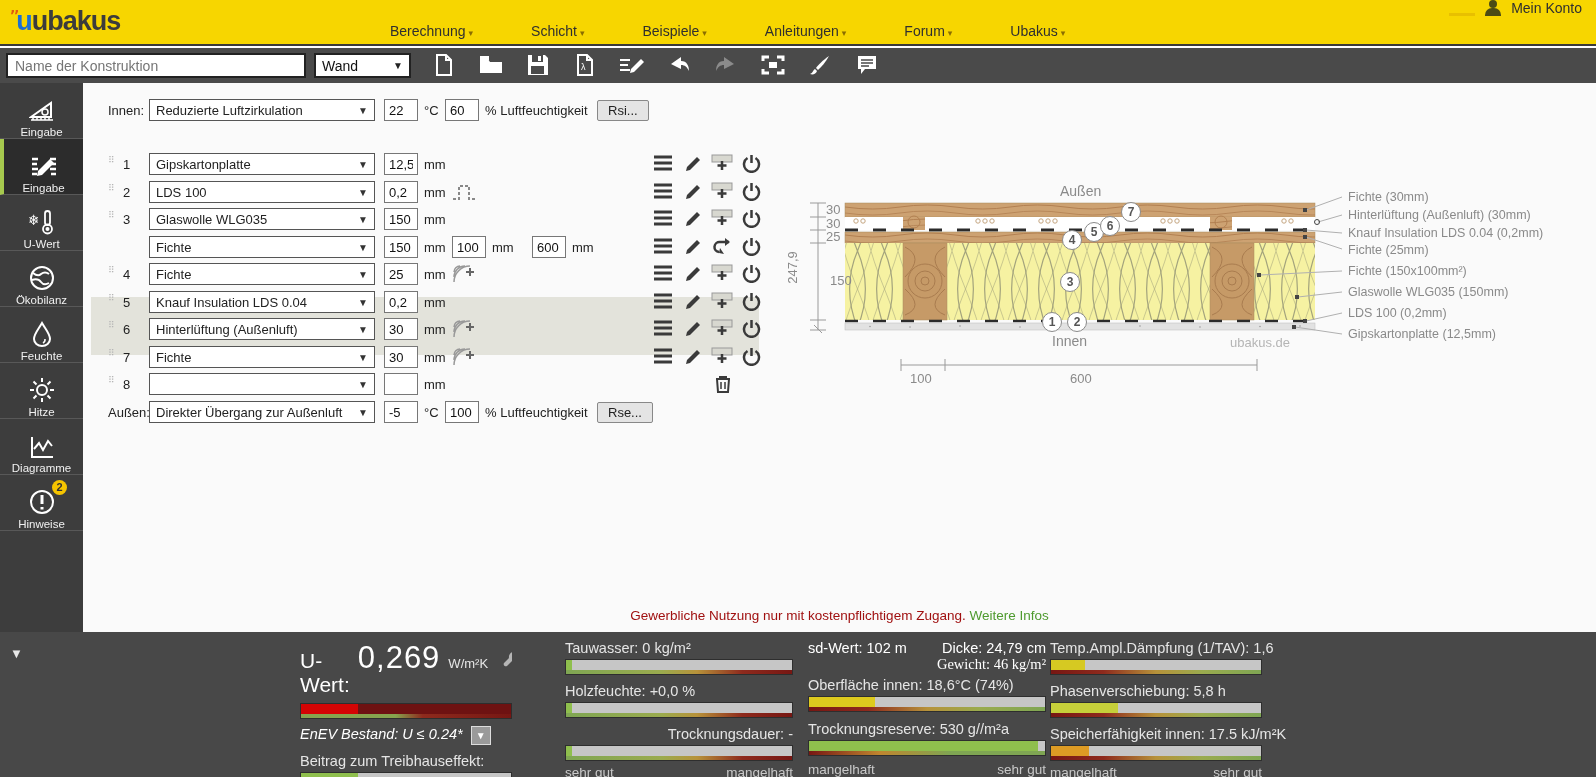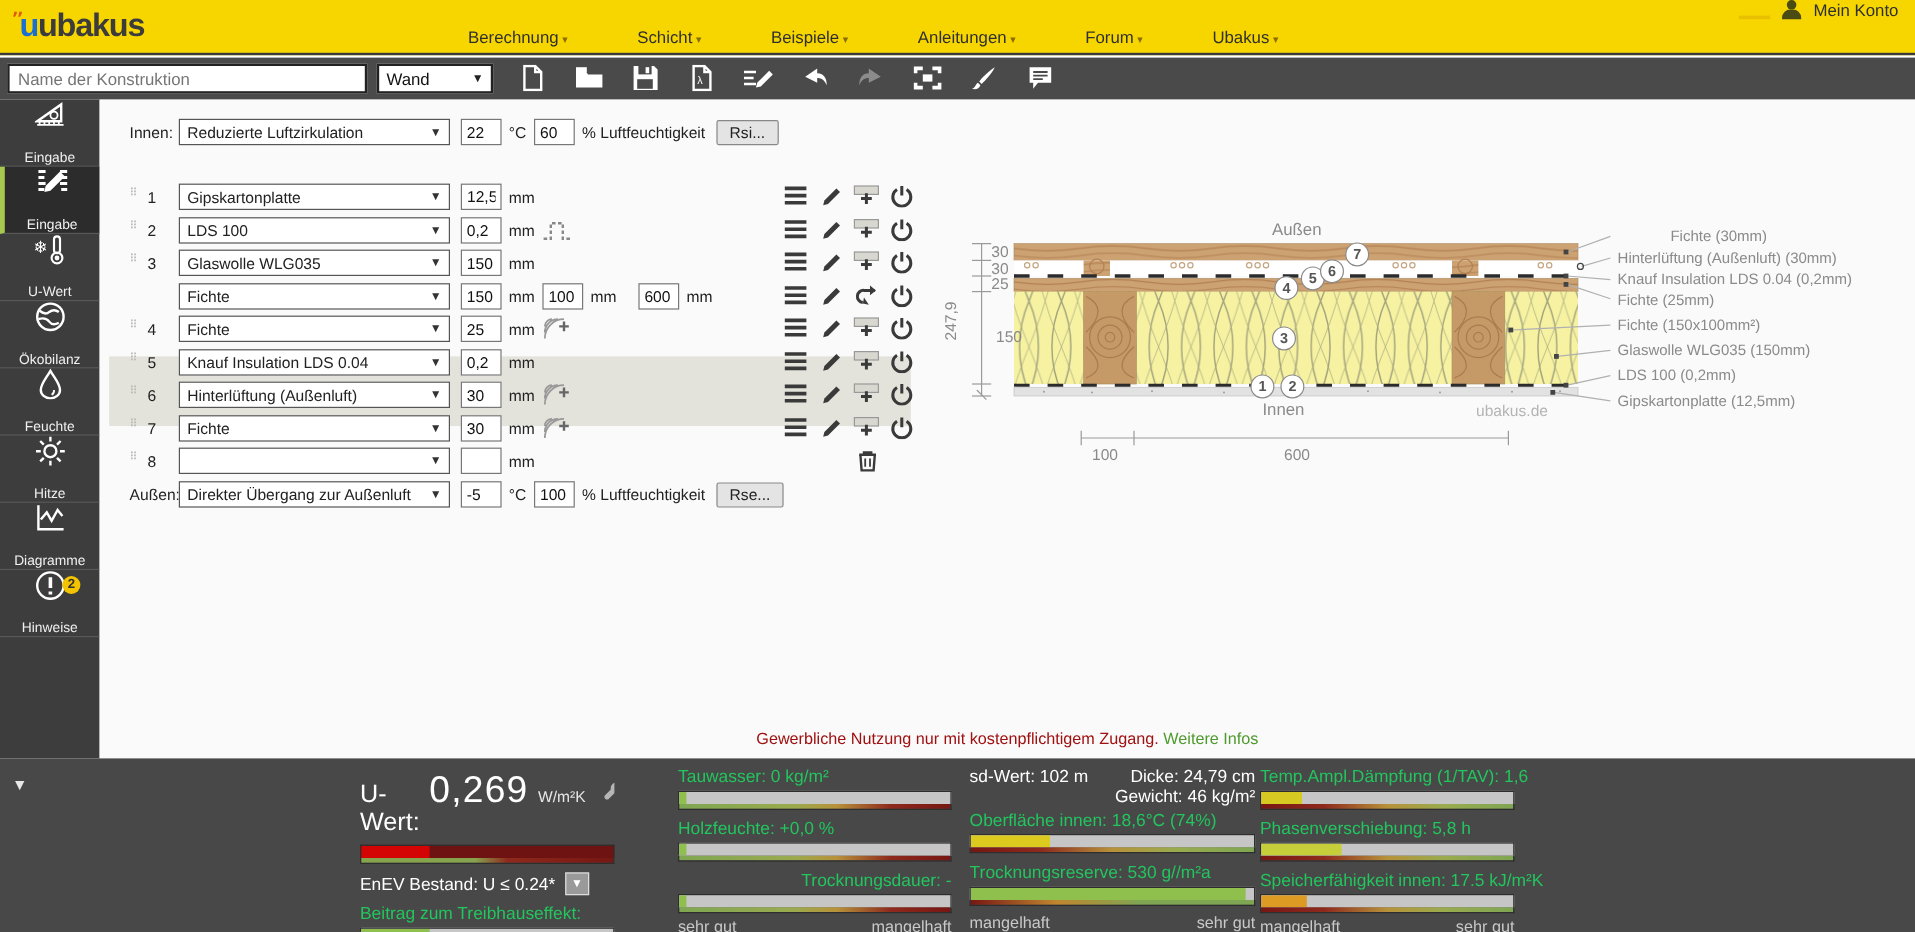--- a/index.html
+++ b/index.html
@@ -27,21 +27,21 @@
   #name-input { position:absolute; left:6px; top:5px; width:300px; height:25px; border:2px solid #222; font-size:14px; padding:0 7px; color:#444; font-family:"Liberation Sans",sans-serif; }
   .fake-select { background:#fff; border:2px solid #222; height:25px; display:flex; align-items:center; justify-content:space-between; padding:0 6px; font-size:14px; color:#111; cursor:pointer; }
   .fake-select .arr { font-size:10px; color:#222; margin-left:8px; }
   #type-select { position:absolute; left:314px; top:5px; width:97px; }
   .tb-icons { position:absolute; left:430px; top:3px; display:flex; gap:19px; align-items:center; }
   .tb-btn { width:28px; height:28px; display:flex; align-items:center; justify-content:center; cursor:pointer; }
   .tb-btn svg { display:block; }
 
   
   #sidebar { position:absolute; left:0; top:83px; width:83px; height:549px; background:#3d3d3d; }
-  .sb-item { height:56px; border-bottom:1px solid #585858; display:flex; flex-direction:column; align-items:center; justify-content:space-between; gap:3px; cursor:pointer; position:relative; color:#f0f0f0; }
+  .sb-item { height:56px; border-bottom:1px solid #585858; display:flex; flex-direction:column; align-items:center; justify-content:flex-end; gap:3px; cursor:pointer; position:relative; color:#f0f0f0; }
   .sb-item.active { background:#2c2c2c; border-left:4px solid #a6c94e; }
   .sb-item .lbl { font-size:11.5px; }
   .sb-item svg { display:block; }
   .badge { position:absolute; top:5px; right:16px; width:15px; height:15px; border-radius:50%; background:#f5c400; color:#333; font-size:11px; font-weight:bold; text-align:center; line-height:15px; }
 
   
   #main { position:absolute; left:83px; top:83px; width:1513px; height:549px; background:#fafafa; }
   #form { position:absolute; left:12px; top:14px; width:700px; height:340px; font-size:13px; color:#222; }
   .frow { position:absolute; height:22px; display:flex; align-items:center;margin-left:12px; }
   .rlabel { position:absolute; left:1px; width:38px; text-align:left; }
@@ -66,31 +66,31 @@
 
   
   #notice { position:absolute; left:0; top:525px; width:1513px; text-align:center; font-size:13.5px; }
   #notice .red { color:#a01010; }
   #notice .grn { color:#4e9a2e; cursor:pointer; }
 
   
   #results { position:absolute; left:0; top:632px; width:1596px; height:145px; background:#484848; color:#fff; }
   #collapse { position:absolute; left:10px; top:14px; color:#e8e8e8; font-size:13px; cursor:pointer; }
   .rcol { position:absolute; top:8px; }
-  .metric-label { font-size:14.5px; color:#22c55e; margin-bottom:3px; white-space:nowrap; }
+  .metric-label { font-size:14.5px; color:#e5e5e5; margin-bottom:3px; white-space:nowrap; }
   .barwrap { margin-bottom:2px; }
   .bar { height:11px; background:#c6c6c6; border:1px solid #2e2e2e; border-bottom:none; position:relative; overflow:hidden; }
   .bar .fill { position:absolute; left:0; top:0; bottom:0; }
   .thin { height:5px; border:1px solid #2e2e2e; border-top:none; }
   .scale-row { display:flex; justify-content:space-between; font-size:13.5px; color:#c9c9c9; margin-top:8px; }
   .uwert-line { display:flex; align-items:baseline; gap:8px; }
   .uwert-line .l1 { font-size:21px; }
   .uwert-line .l2 { font-size:31px; letter-spacing:1px; }
   .uwert-line .l3 { font-size:13px; color:#e6e6e6; }
-  .enev-row { display:flex; align-items:flex-end; gap:8px; font-size:14.5px; margin:7px 0 8px 0; }
+  .enev-row { display:flex; align-items:flex-start; gap:8px; font-size:14.5px; margin:7px 0 8px 0;font-style:italic; }
   .mini-drop { width:20px; height:19px; background:#9a9a9a; border:1px solid #ddd; color:#fff; font-size:10px; text-align:center; line-height:18px; cursor:pointer; }
   .g-gr  { background:linear-gradient(90deg,#7fa653 0%,#9aab4e 42%,#b7923a 58%,#8e2a1d 78%,#771713 100%); }
   .g-gr2 { background:linear-gradient(90deg,#86a44e 0%,#86a44e 45%,#8e2a1d 58%,#771713 100%); }
   .g-rg  { background:linear-gradient(90deg,#771713 0%,#8e2a1d 25%,#b7923a 50%,#9aab4e 72%,#7fa653 100%); }
   .g-rg2 { background:linear-gradient(90deg,#771713 0%,#c0862f 30%,#7fa653 60%,#7fa653 100%); }
   .wr-row { display:flex; justify-content:space-between; font-size:14.5px; white-space:nowrap; }
 </style>
 </head>
 <body>
 
@@ -638,21 +638,21 @@
     <span class="dlabel" style="left:280px; top:196px;">600</span>
 
     <span class="marker" style="left:252px; top:137px;">1</span>
     <span class="marker" style="left:277px; top:137px;">2</span>
     <span class="marker" style="left:270px; top:97px;">3</span>
     <span class="marker" style="left:272px; top:55px;">4</span>
     <span class="marker" style="left:294px; top:47px;">5</span>
     <span class="marker" style="left:310px; top:41px;">6</span>
     <span class="marker" style="left:331px; top:27px;">7</span>
 
-    <span class="callout" style="top:15px;margin-left:44px;">Fichte (30mm)</span>
+    <span class="callout" style="top:15px;">Fichte (30mm)</span>
     <span class="callout" style="top:33px;">Hinterlüftung (Außenluft) (30mm)</span>
     <span class="callout" style="top:51px;">Knauf Insulation LDS 0.04 (0,2mm)</span>
     <span class="callout" style="top:68px;">Fichte (25mm)</span>
     <span class="callout" style="top:89px;">Fichte (150x100mm²)</span>
     <span class="callout" style="top:110px;">Glaswolle WLG035 (150mm)</span>
     <span class="callout" style="top:131px;">LDS 100 (0,2mm)</span>
     <span class="callout" style="top:152px;">Gipskartonplatte (12,5mm)</span>
   </div>
 
   <div id="notice">
@@ -719,21 +719,21 @@
         <span>sehr gut</span>
         <span>mangelhaft</span>
       </div>
   </div>
 
   <div class="rcol" style="left:808px; width:238px;">
     <div class="wr-row">
       <span>sd-Wert: 102 m</span>
       <span>Dicke: 24,79 cm</span>
     </div>
-    <div class="wr-row" style="justify-content:flex-end;">
+    <div class="wr-row" style="justify-content:flex-end;font-family:Liberation Serif, serif;">
       <span>Gewicht: 46 kg/m²</span>
     </div>
     <div class="metric-label" style="margin-top:4px;">Oberfläche innen: 18,6°C (74%)</div>
     <div class="barwrap">
       <div class="bar">
           <div class="fill" style="width:28%; background:#ddca1e;"></div>
         </div>
       <div class="thin g-rg"></div>
     </div>
     <div class="metric-label" style="margin-top:9px;">Trocknungsreserve: 530 g//m²a</div>

